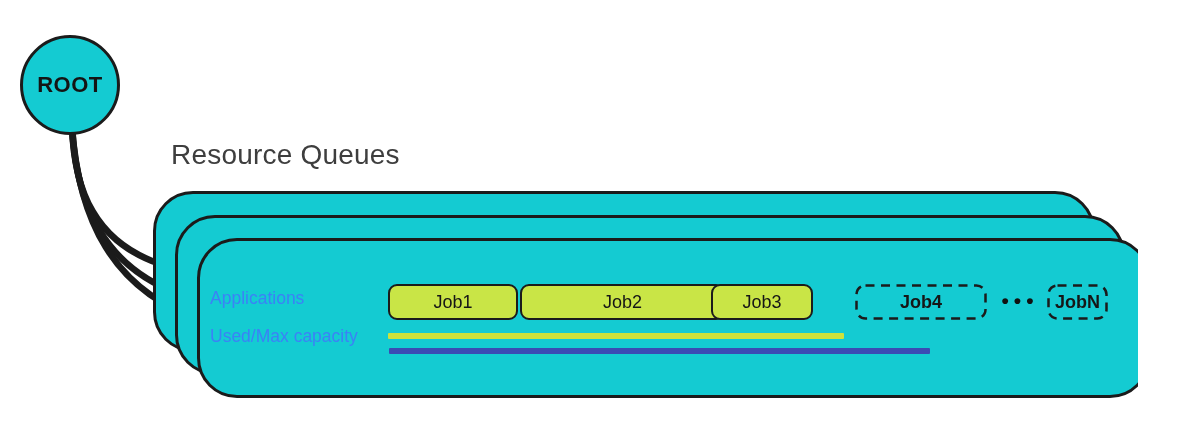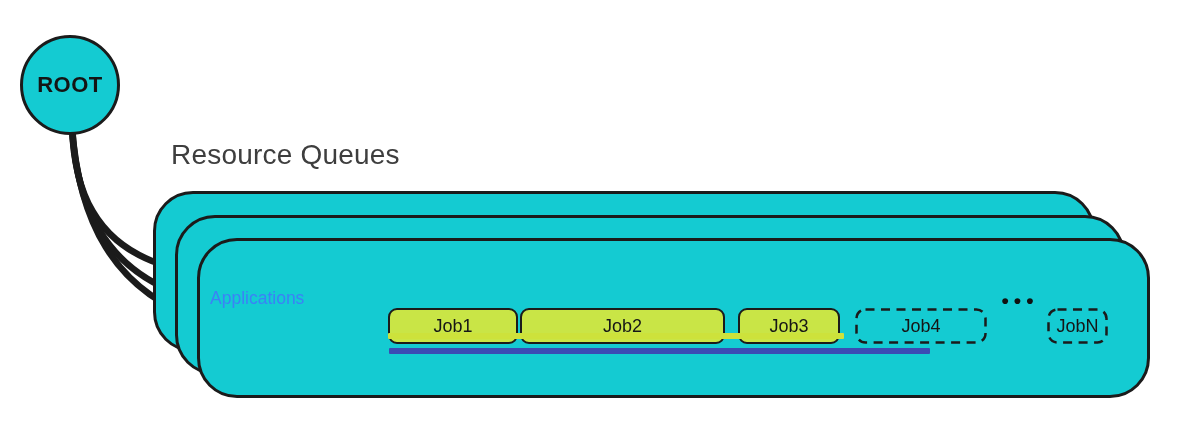--- a/index.html
+++ b/index.html
@@ -7,21 +7,20 @@
     padding: 0;
     background: #ffffff;
     font-family: "Liberation Sans", "DejaVu Sans", sans-serif;
   }
   .canvas {
     position: relative;
     width: 1138px;
     height: 444px;
     background: #ffffff;
     overflow: hidden;
-    padding-left: 36px;
   }
 
   
   .edges {
     position: absolute;
     left: 0; top: 0;
     width: 1186px; height: 444px;
     z-index: 1;
   }
   .edges path {
@@ -90,44 +89,43 @@
     position: absolute;
     top: 284px;
     height: 36px;
     box-sizing: border-box;
     display: flex;
     align-items: center;
     justify-content: center;
     z-index: 5;
     font-size: 18px;
     color: #161616;
-    margin-top: 24px;
   }
   .job-solid {
     background: #c9e546;
     border: 2.5px solid #1b1b1b;
     border-radius: 9px;
   }
-  .job-dashed { background: transparent; }
+  .job-dashed { background: transparent; font-weight: bold; }
   .job-dashed svg {
     position: absolute;
     left: 0; top: 0;
     width: 100%; height: 100%;
   }
   .job-dashed svg rect {
     fill: none;
     stroke: #1b1b1b;
     stroke-width: 2.5;
     stroke-dasharray: 9 6.5;
   }
   .job-dashed .job-text { position: relative; }
 
   .job1 { left: 388px; width: 130px; }
   .job2 { left: 520px; width: 205px; }
-  .job3 { left: 738px; width: 102px; }
+  .job3 { left: 711px; width: 102px; }
   .job4 { left: 855px; width: 132px; }
   .jobN { left: 1047px; width: 61px; text-align: center; }
 
   .ellipsis {
     position: absolute;
     left: 994px; top: 284px;
     width: 52px; height: 36px;
     line-height: 34px;
     text-align: center;
     font-size: 21px;
@@ -185,17 +183,18 @@
     <span class="job-text">Job4</span>
   </div>
   <div class="ellipsis">•••</div>
   <div class="job-box job-dashed jobN">
     <svg viewBox="0 0 61 36" preserveAspectRatio="none">
       <rect x="1.5" y="1.5" width="58" height="33" rx="9"></rect>
     </svg>
     <span class="job-text">JobN</span>
   </div>
 
+  <div class="card-label capacity-label">Used/Max capacity</div>
 
   <div class="capacity-bar used-bar"></div>
   <div class="capacity-bar max-bar"></div>
 
 </div>
 
 </body></html>

